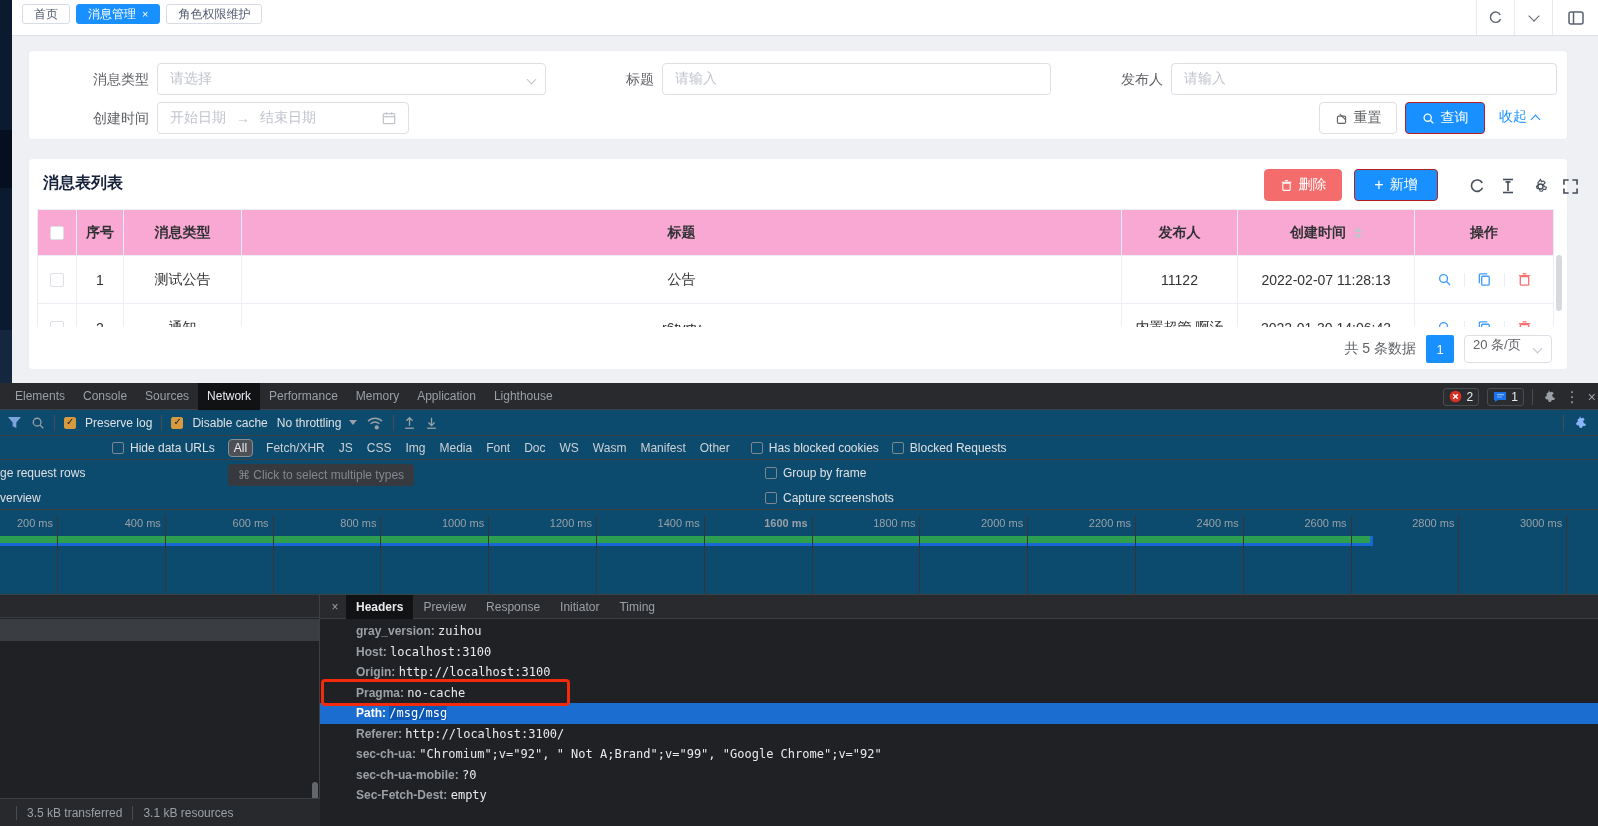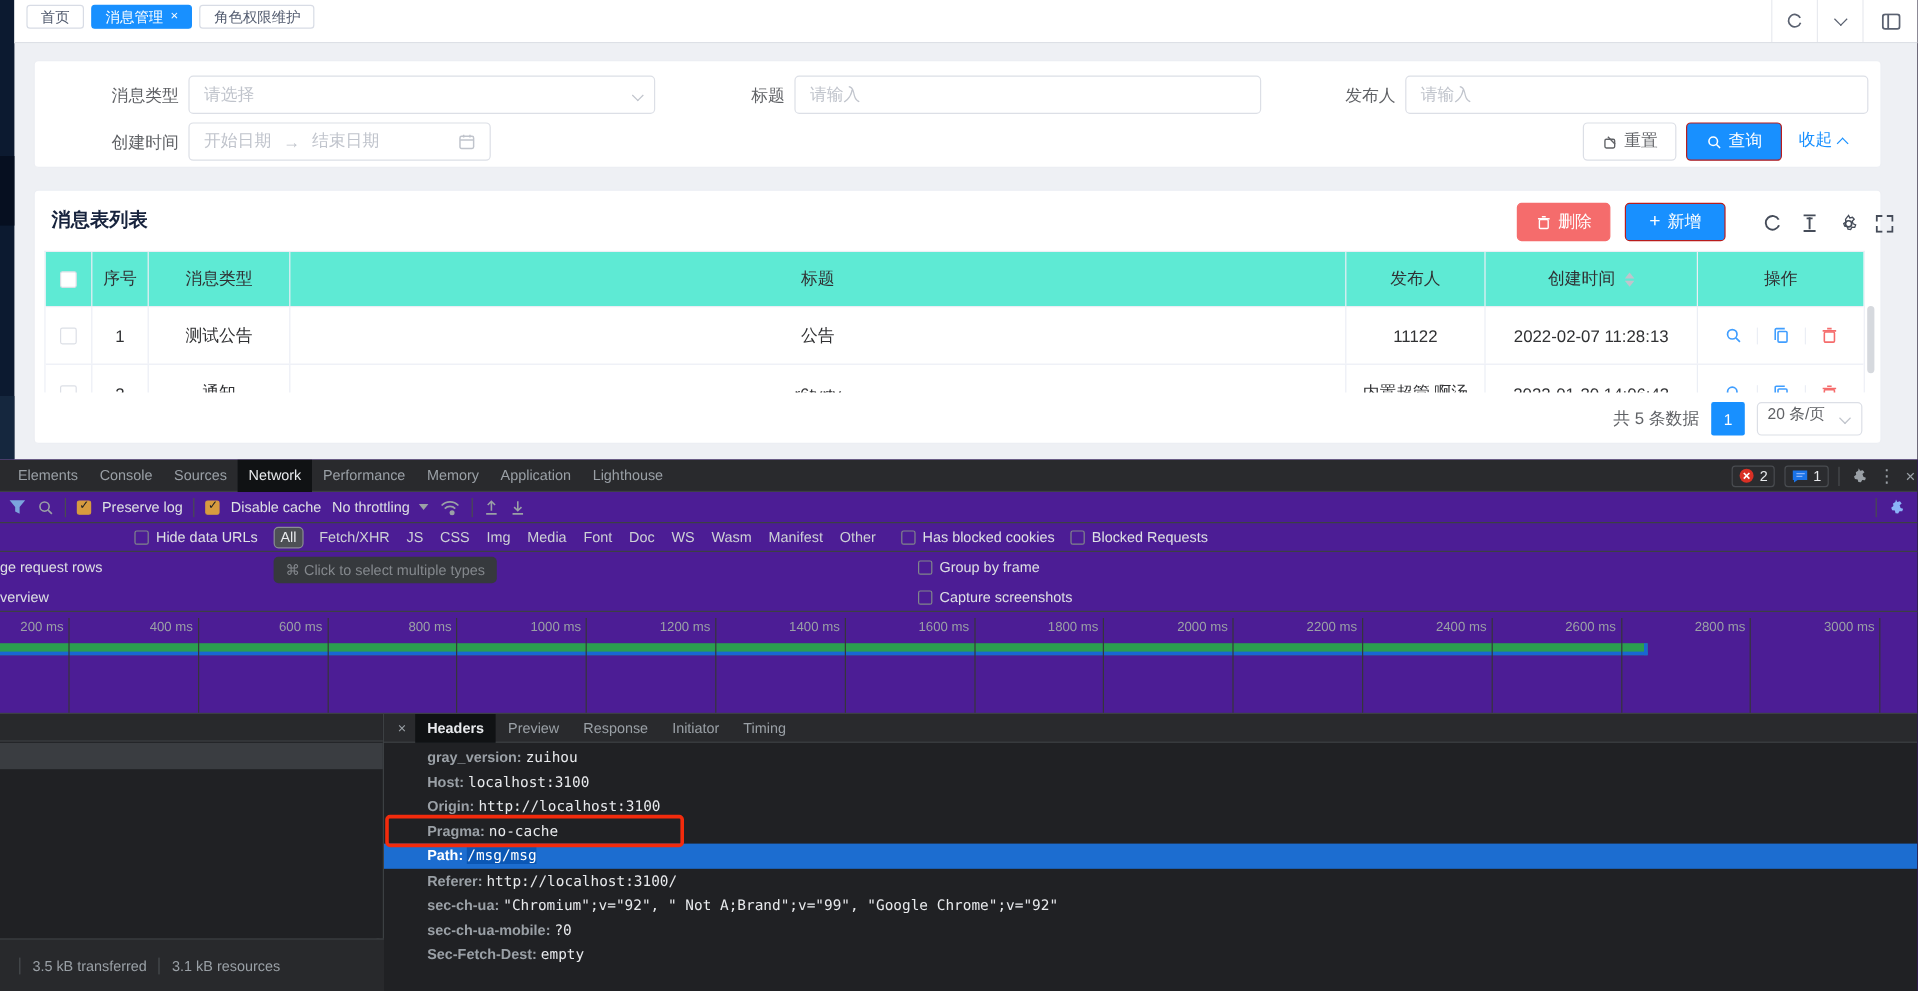--- a/index.html
+++ b/index.html
@@ -29,36 +29,36 @@
 .btn.plain{border:1px solid #dcdfe6;background:#fff;color:#606266}
 .btn.primary{background:#1890ff;color:#fff;border:1px solid #b91c1c}
 .btn.danger{background:#f56c6c;color:#fff;border:1px solid #f56c6c}
 .link-blue{position:absolute;color:#1890ff;font-size:14px;display:flex;align-items:center;gap:5px;cursor:pointer}
 .chev-up-blue{width:7px;height:7px;border-right:1.6px solid #1890ff;border-bottom:1.6px solid #1890ff;transform:rotate(-135deg);margin-top:4px}
 .table-card{left:28px;top:158px;width:1540px;height:212px}
 .card-title{position:absolute;left:14px;top:14px;font-size:16px;font-weight:bold;color:#17233d}
 .card-ic{position:absolute;top:18px;width:18px;height:18px;color:#5a6170;display:flex;align-items:center;justify-content:center}
 .tviewport{position:absolute;left:8px;top:50px;width:1517px;height:118px;overflow:hidden;border:1px solid #ebeef5;border-bottom:none}
 .tgrid-row{display:grid;grid-template-columns:39px 47px 118px 1fr 116px 177px 138px;font-size:14px;color:#303133}
-.tgrid-row.head{background:#5eead4;font-weight:normal;height:45px}
+.tgrid-row.head{background:#f9a8d4;font-weight:bold;height:45px}
 .tgrid-row.body{height:48px;border-top:1px solid #ebeef5;background:#fff}
 .tc{display:flex;align-items:center;justify-content:center;border-right:1px solid #ebeef5;position:relative;gap:4px}
 .tc:last-child{border-right:none}
 .app-cb{width:14px;height:14px;border:1px solid #dcdfe6;border-radius:2px;background:#fff}
 .carets{display:inline-flex;flex-direction:column;gap:2px;margin-left:4px}
 .car-u{width:0;height:0;border-left:4px solid transparent;border-right:4px solid transparent;border-bottom:5px solid #c0c4cc}
 .car-d{width:0;height:0;border-left:4px solid transparent;border-right:4px solid transparent;border-top:5px solid #c0c4cc}
 .act-sep{width:1px;height:14px;background:#ebeef5;margin:0 8px}
 .scroll-thumb{position:absolute;right:5px;top:96px;width:6px;height:56px;border-radius:3px;background:#d6d9de}
 .pager{position:absolute;right:15px;top:176px;height:28px;display:flex;align-items:center;gap:10px;font-size:14px;color:#606266}
 .page-box{width:28px;height:28px;background:#1890ff;color:#fff;border-radius:2px;display:flex;align-items:center;justify-content:center;font-size:13px}
 .size-sel{width:88px;height:28px;border:1px solid #dcdfe6;border-radius:4px;display:flex;align-items:flex-start;padding:0 22px 0 8px;position:relative;font-size:13px;color:#606266}
 
 
-.dt{position:absolute;left:0;top:383px;width:1598px;height:443px;background:#4c1d95;color:#9aa0a6;font-size:12px;overflow:hidden}
+.dt{position:absolute;left:0;top:383px;width:1598px;height:443px;background:#0c4a6e;color:#9aa0a6;font-size:12px;overflow:hidden}
 .dt-tabbar{position:absolute;left:0;top:0;width:100%;height:27px;background:#292a2d;border-bottom:1px solid #3c4043;display:flex;align-items:center;padding-left:6px}
 .dt-tab{padding:0 9px;height:27px;line-height:27px;color:#9aa0a6;cursor:pointer}
 .dt-tab.active{background:#101214;color:#e8eaed}
 .dt-tb-right{position:absolute;right:0;top:0;height:27px;display:flex;align-items:center;gap:8px;padding-right:2px}
 .badge-box{display:flex;align-items:center;gap:4px;border:1px solid #494c50;border-radius:3px;padding:1px 5px;background:#2b2c2f;color:#e8eaed}
 .vsep{width:1px;height:16px;background:#494c50}
 .dt-toolbar{position:absolute;left:0;top:27px;width:100%;height:26px;border-bottom:1px solid #3c4043;display:flex;align-items:center;gap:9px;padding-left:7px}
 .dt-cb{width:12px;height:12px;border:1px solid #80868b;border-radius:2px;display:inline-block;position:relative;flex:none}
 .dt-cb.checked{background:#d79b3f;border-color:#d79b3f}
 .dt-cb.checked:after{content:"\2713";position:absolute;left:1px;top:-2px;font-size:10px;color:#202124;font-weight:bold}
@@ -71,21 +71,21 @@
 .hint-pill{position:absolute;left:228px;top:4px;height:22px;line-height:22px;padding:0 10px;background:#36393d;border-radius:4px;color:#84888d}
 .overview{position:absolute;left:0;top:127px;width:100%;height:85px;border-bottom:1px solid #3c4043}
 .grid-line{position:absolute;top:5px;bottom:0;width:1px;background:#35363a}
 .tick-label{position:absolute;top:7px;width:74px;text-align:right;color:#9aa0a6;font-size:11px}
 .ov-bar{position:absolute;left:0;top:26px;height:10px;background:#2b9e4f;border-bottom:3px solid #1967d2;border-right:3px solid #1967d2}
 .dt-bottom{position:absolute;left:0;top:212px;width:100%;height:231px;display:flex}
 .req-pane{position:relative;width:320px;height:100%;border-right:1px solid #3c4043;background:#202124;flex:none}
 .req-head{position:absolute;left:0;top:0;width:100%;height:23px;background:#28292c;border-bottom:1px solid #3c4043}
 .req-selrow{position:absolute;left:0;top:24px;width:100%;height:22px;background:#3a3d41}
 .req-scroll{position:absolute;right:1px;bottom:0;width:6px;height:44px;background:#9aa0a6;opacity:.55;border-radius:3px}
-.statusbar{position:absolute;left:0;bottom:0;width:320px;height:44px;background:#28292c;border-top:1px solid #3c4043;display:flex;align-items:center;gap:10px;padding-left:16px;color:#9aa0a6}
+.statusbar{position:absolute;left:0;bottom:0;width:320px;height:28px;background:#28292c;border-top:1px solid #3c4043;display:flex;align-items:center;gap:10px;padding-left:16px;color:#9aa0a6}
 .statusbar .vsep{height:14px}
 .det-pane{position:relative;flex:1;height:100%;background:#202124;overflow:hidden}
 .det-tabs{position:absolute;left:0;top:0;width:100%;height:24px;background:#292a2d;border-bottom:1px solid #3c4043;display:flex;align-items:center;gap:2px;padding-left:6px}
 .det-tab{padding:0 10px;height:24px;line-height:24px;color:#9aa0a6;cursor:pointer}
 .det-tab.active{background:#101214;color:#e8eaed;font-weight:bold}
 .det-close{width:18px;text-align:center;color:#9aa0a6;cursor:pointer}
 .det-content{position:absolute;left:0;top:25px;width:100%;bottom:0;padding-top:1px}
 .hline{height:20.5px;line-height:20.5px;padding-left:36px;white-space:nowrap}
 .hname{font-weight:bold;color:#9aa0a6}
 .hval{font-family:"DejaVu Sans Mono","Liberation Mono",monospace;color:#e8eaed}
@@ -439,21 +439,21 @@
         <span class="tick-label" style="left: 194.6px;">600 ms</span>
         <div class="grid-line" style="left: 380.4px;"></div>
         <span class="tick-label" style="left: 302.4px;">800 ms</span>
         <div class="grid-line" style="left: 488.2px;"></div>
         <span class="tick-label" style="left: 410.2px;">1000 ms</span>
         <div class="grid-line" style="left: 596px;"></div>
         <span class="tick-label" style="left: 518px;">1200 ms</span>
         <div class="grid-line" style="left: 703.8px;"></div>
         <span class="tick-label" style="left: 625.8px;">1400 ms</span>
         <div class="grid-line" style="left: 811.6px;"></div>
-        <span class="tick-label" style="left: 733.6px;">1600 ms</span>
+        <span class="tick-label" style="left: 733.6px; font-weight: bold;">1600 ms</span>
         <div class="grid-line" style="left: 919.4px;"></div>
         <span class="tick-label" style="left: 841.4px;">1800 ms</span>
         <div class="grid-line" style="left: 1027.2px;"></div>
         <span class="tick-label" style="left: 949.2px;">2000 ms</span>
         <div class="grid-line" style="left: 1135px;"></div>
         <span class="tick-label" style="left: 1057px;">2200 ms</span>
         <div class="grid-line" style="left: 1242.8px;"></div>
         <span class="tick-label" style="left: 1164.8px;">2400 ms</span>
         <div class="grid-line" style="left: 1350.6px;"></div>
         <span class="tick-label" style="left: 1272.6px;">2600 ms</span>

